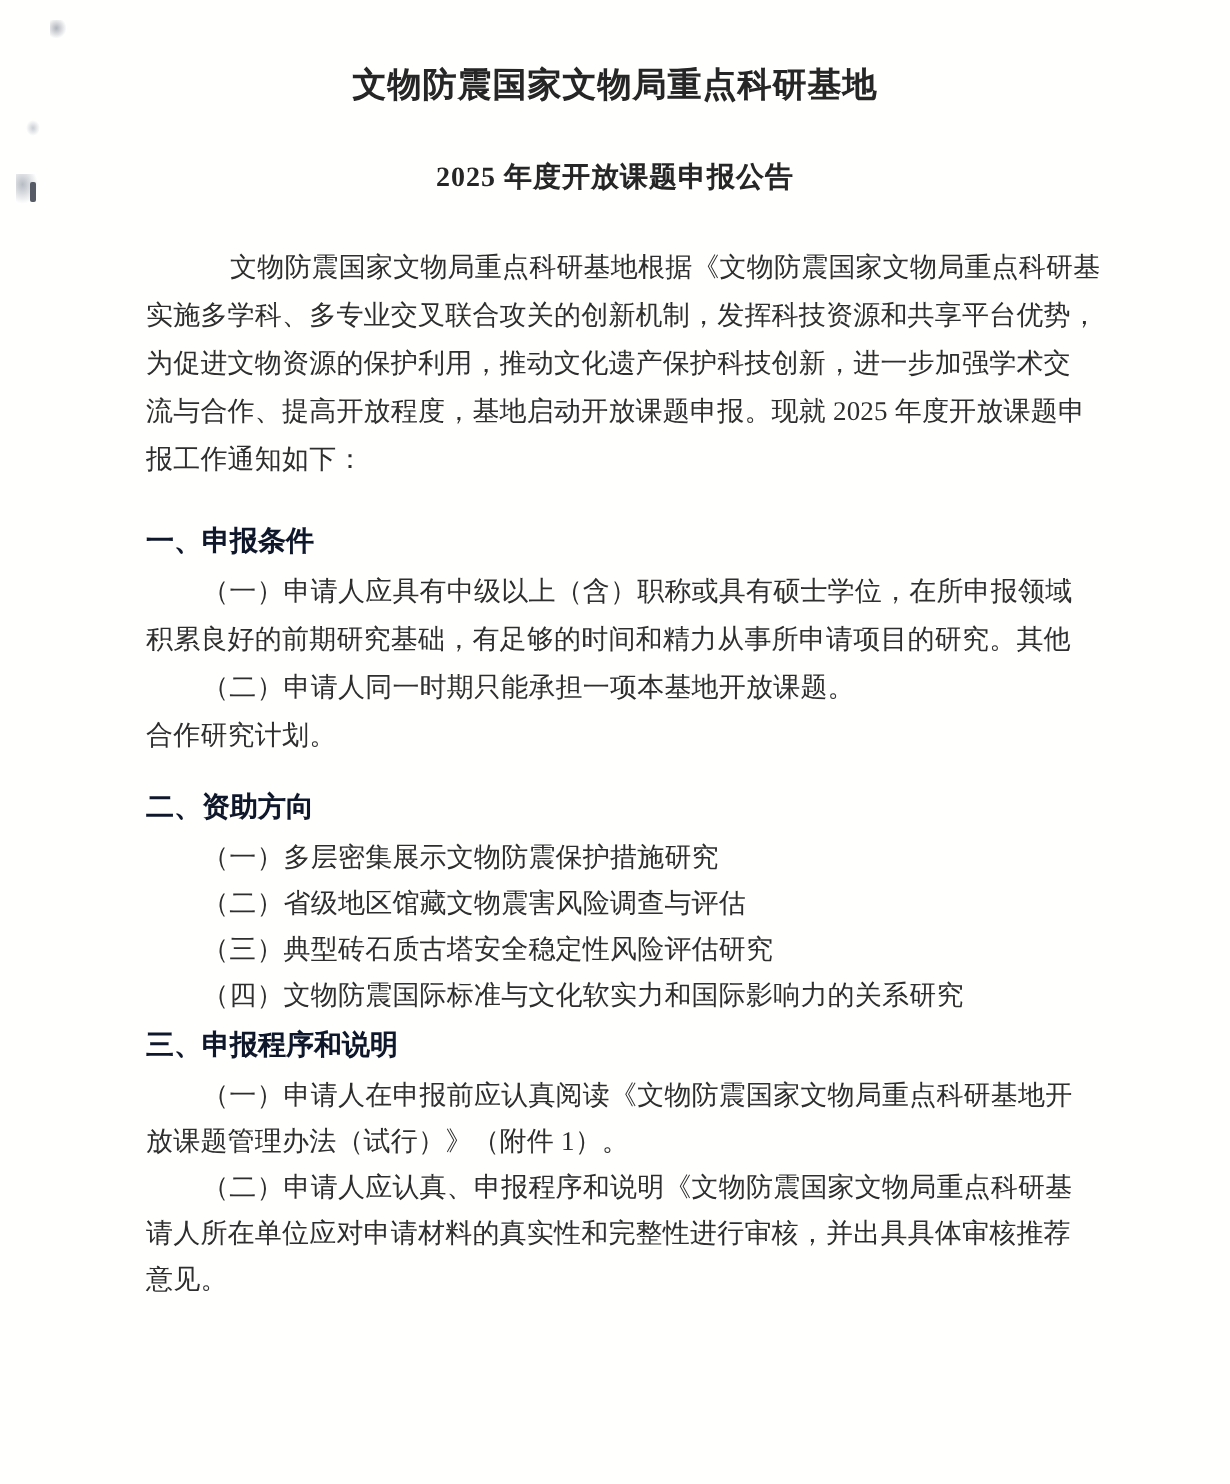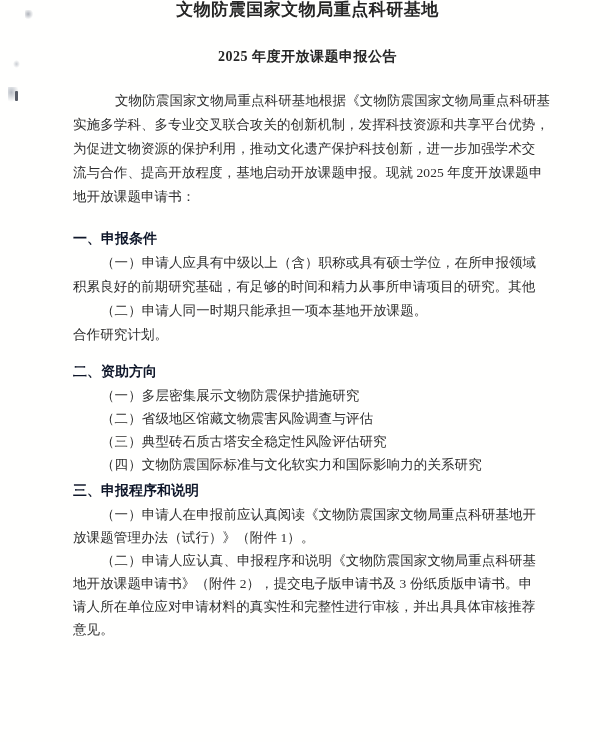--- a/index.html
+++ b/index.html
@@ -11,20 +11,21 @@
     position: relative;
     width: 615px;
     height: 742px;
     background: #fffffe;
     overflow: hidden;
     font-family: "Liberation Serif", "DejaVu Serif", serif;
     color: #2b2b2b;
   }
   .title {
     margin: 0;
+    padding-top: 33px;
     text-align: center;
     font-size: 17px;
     line-height: 20px;
     font-weight: 700;
     letter-spacing: 0.5px;
     color: #262626;
   }
   .subtitle {
     margin: 27px 0 0 0;
     text-align: center;
@@ -95,21 +96,21 @@
   <span class="artifact a3"></span>
 
   <h1 class="title">文物防震国家文物局重点科研基地</h1>
   <h2 class="subtitle">2025 年度开放课题申报公告</h2>
 
   <div class="textblock intro">
     <div class="line indent3">文物防震国家文物局重点科研基地根据《文物防震国家文物局重点科研基</div>
     <div class="line">实施多学科、多专业交叉联合攻关的创新机制，发挥科技资源和共享平台优势，</div>
     <div class="line">为促进文物资源的保护利用，推动文化遗产保护科技创新，进一步加强学术交</div>
     <div class="line">流与合作、提高开放程度，基地启动开放课题申报。现就 2025 年度开放课题申</div>
-    <div class="line">地开放课题申请书：</div>
+    <div class="line">报工作通知如下：</div>
   </div>
 
   <div class="textblock sec1">
     <div class="heading">一、申报条件</div>
     <div class="line indent">（一）申请人应具有中级以上（含）职称或具有硕士学位，在所申报领域</div>
     <div class="line">积累良好的前期研究基础，有足够的时间和精力从事所申请项目的研究。其他</div>
     <div class="line indent">（二）申请人同一时期只能承担一项本基地开放课题。</div>
     <div class="line">合作研究计划。</div>
   </div>
 
@@ -119,18 +120,17 @@
     <div class="line indent">（二）省级地区馆藏文物震害风险调查与评估</div>
     <div class="line indent">（三）典型砖石质古塔安全稳定性风险评估研究</div>
     <div class="line indent">（四）文物防震国际标准与文化软实力和国际影响力的关系研究</div>
   </div>
 
   <div class="textblock sec3">
     <div class="heading">三、申报程序和说明</div>
     <div class="line indent">（一）申请人在申报前应认真阅读《文物防震国家文物局重点科研基地开</div>
     <div class="line">放课题管理办法（试行）》（附件 1）。</div>
     <div class="line indent">（二）申请人应认真、申报程序和说明《文物防震国家文物局重点科研基</div>
-    <div class="line">地开放课题申请书》（附件 2），提交电子版申请书及 3 份纸质版申请书。申</div>
     <div class="line">请人所在单位应对申请材料的真实性和完整性进行审核，并出具具体审核推荐</div>
     <div class="line">意见。</div>
   </div>
 
 </div>
 
 </body></html>

